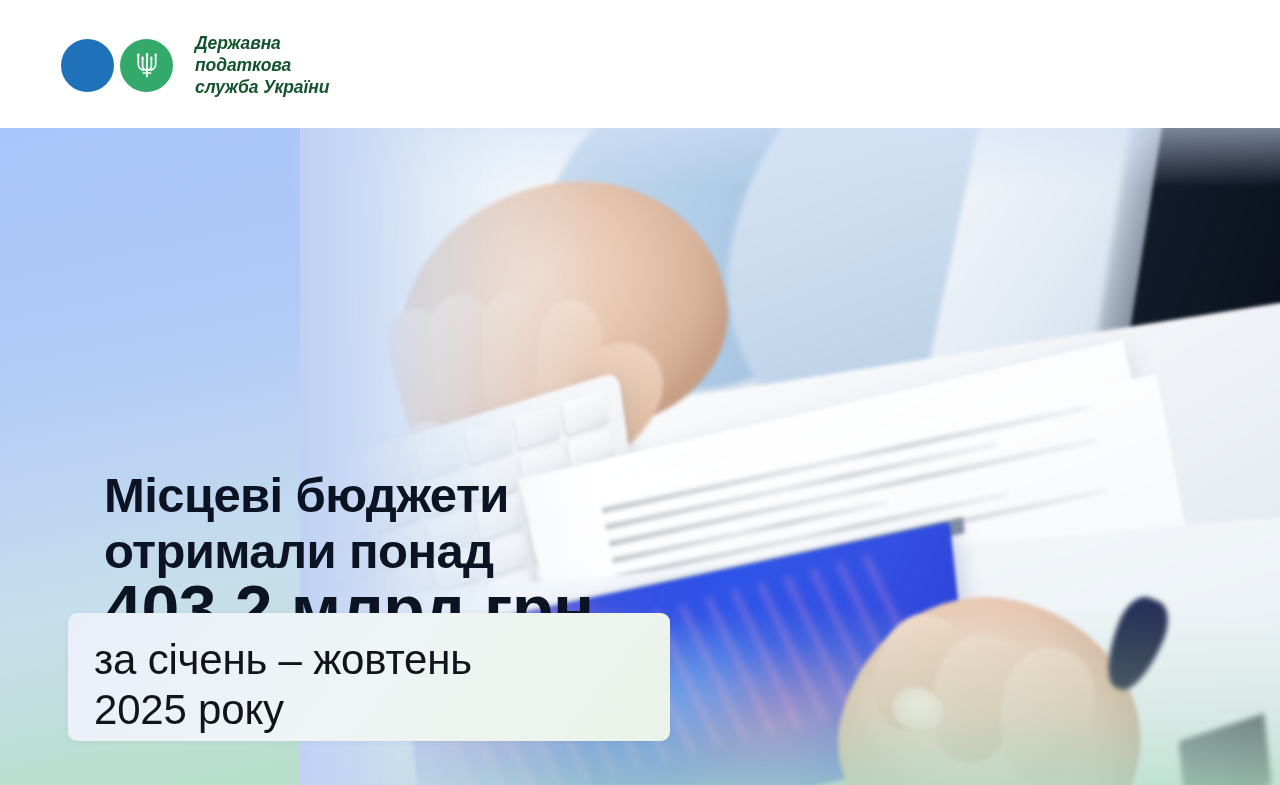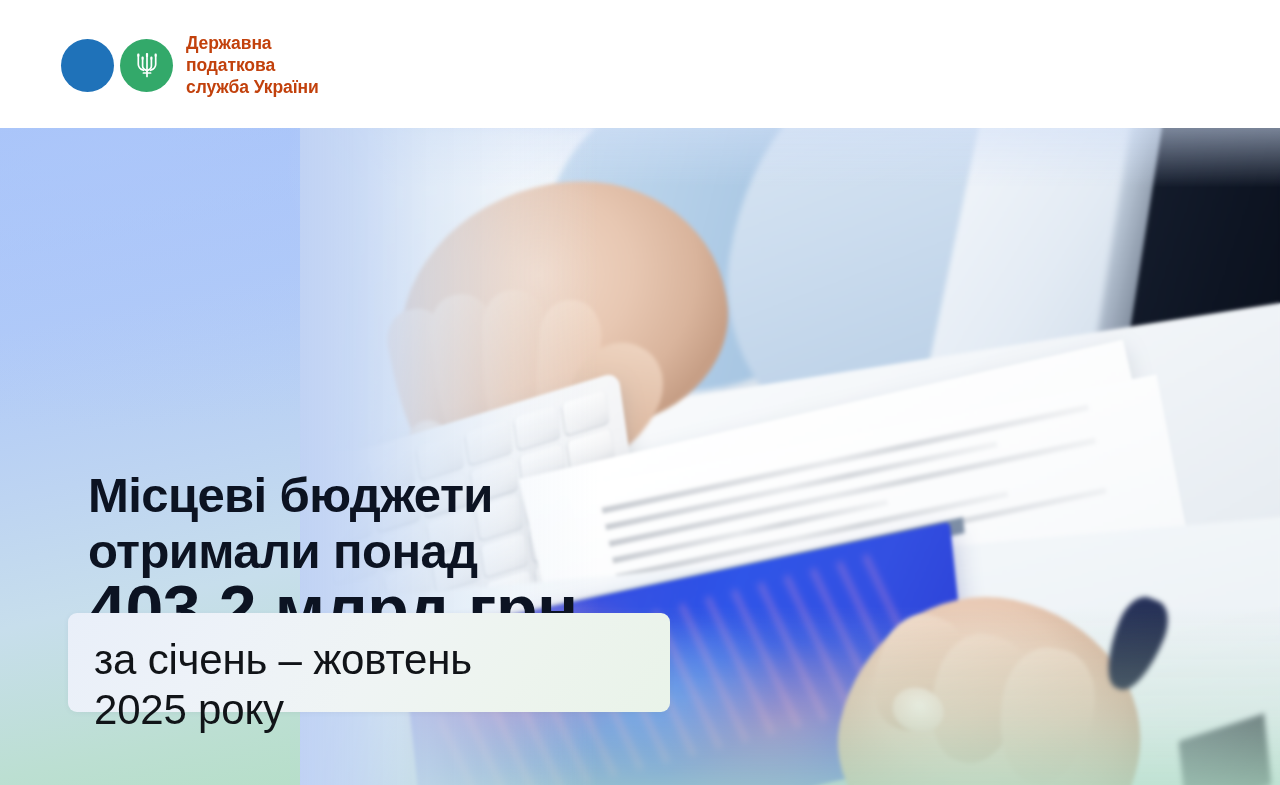--- a/index.html
+++ b/index.html
@@ -29,27 +29,29 @@
     width:53px; height:53px; border-radius:50%;
     background:#1F72B9;
   }
   .circle-green{
     width:53px; height:53px; border-radius:50%;
     background:#33A96A;
     display:flex; align-items:center; justify-content:center;
   }
   .trident{ width:26px; height:30px; display:block; }
   .logo-text{
+    margin-left:9px;
     font-family:"Liberation Sans", sans-serif;
     font-weight:bold;
     font-size:17.5px;
     line-height:1.26;
-    color:#c2410c;
+    color:#14532d;
     letter-spacing:-0.1px;
     white-space:pre-line;
+    font-style:italic;
   }
 
   
   .art{
     position:absolute; left:0; top:128px;
     width:1280px; height:657px;
     overflow:hidden;
   }
 
   
@@ -336,41 +338,41 @@
     background:linear-gradient(0deg,
       rgba(178,222,200,.75) 0%, rgba(190,226,208,.40) 40%, rgba(255,255,255,0) 100%);
   }
   .photo-mask-top{
     position:absolute; left:0; top:0; width:980px; height:60px;
     background:linear-gradient(180deg, rgba(210,224,248,.55) 0%, rgba(255,255,255,0) 100%);
   }
 
   
   .headline{
-    position:absolute; left:88px; top:283px;
+    position:absolute; left:104px; top:283px;
     width:600px;
     z-index:30;
     font-family:"Liberation Sans", sans-serif;
     font-weight:bold;
     font-size:49px;
     line-height:56px;
     letter-spacing:-0.6px;
     color:#0C1322;
     white-space:pre-line;
   }
   .headline .big{
     display:block;
     font-size:68px;
     line-height:60px;
     letter-spacing:-0.4px;
   }
 
   .subtitle-box{
     position:absolute; left:68px; top:485px;
-    width:602px; height:99px;
+    width:602px; height:128px;
     z-index:30;
     border-radius:9px;
     background:linear-gradient(128deg,
       #E9EFF9 0%, #EDF2F8 26%, #EFF4F4 52%, #EDF4EE 74%, #E9F3E9 100%);
     box-shadow:0 1px 5px rgba(110,130,150,.10);
   }
   .subtitle-text{
     position:absolute; left:26px; top:22px;
     width:560px;
     font-family:"Liberation Sans", sans-serif;

